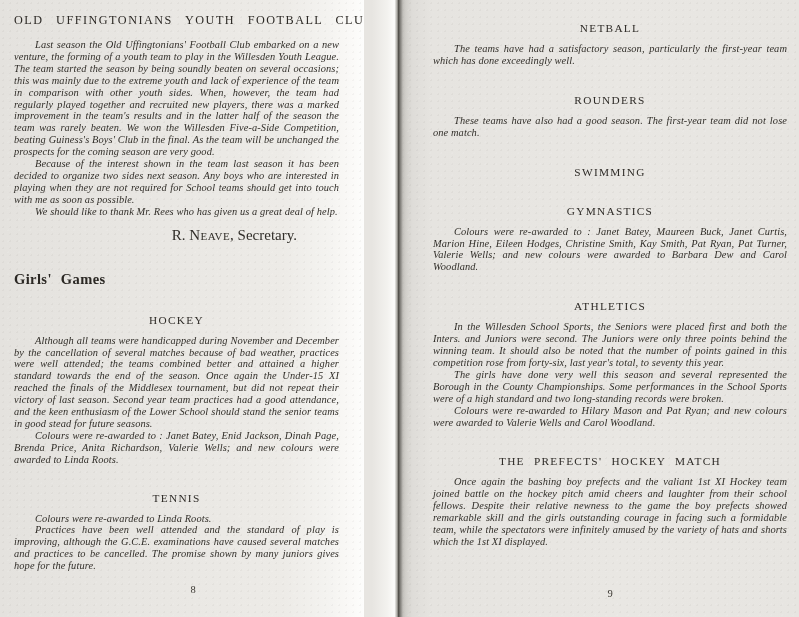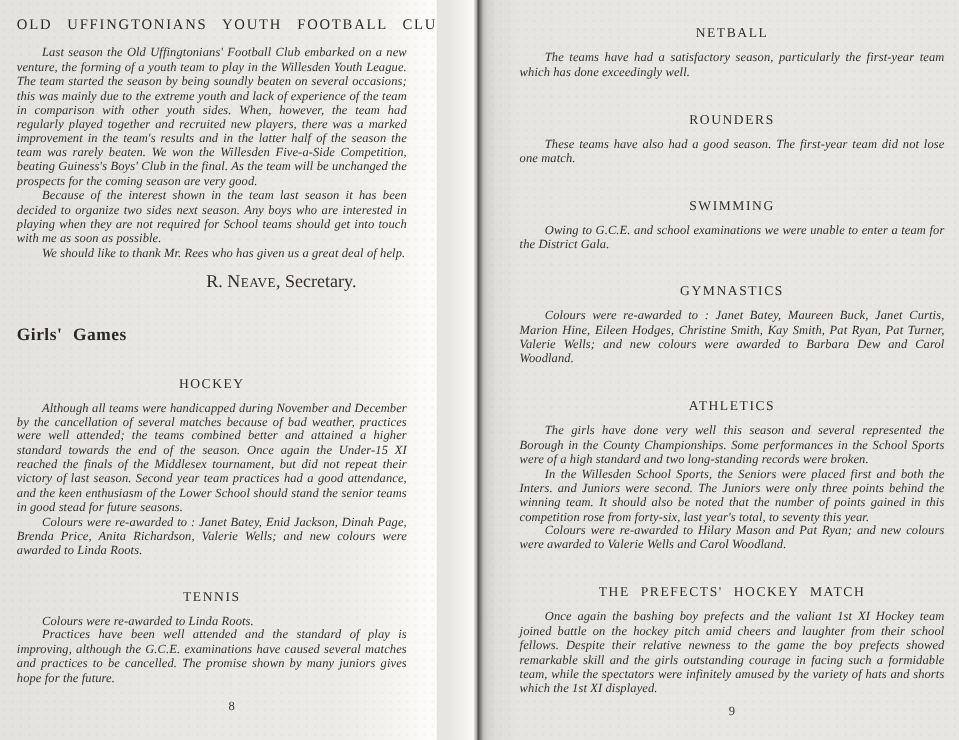--- a/index.html
+++ b/index.html
@@ -155,33 +155,30 @@
       <div class="body-text section-body">
         <p class="para">The teams have had a satisfactory season, particularly the first-year team which has done exceedingly well.</p>
       </div>
 
       <div class="section-heading">ROUNDERS</div>
       <div class="body-text section-body">
         <p class="para">These teams have also had a good season. The first-year team did not lose one match.</p>
       </div>
 
       <div class="section-heading">SWIMMING</div>
-      <div class="body-text section-body">
-        <p class="para">Owing to G.C.E. and school examinations we were unable to enter a team for the District Gala.</p>
-      </div>
 
       <div class="section-heading">GYMNASTICS</div>
       <div class="body-text section-body">
         <p class="para">Colours were re-awarded to : Janet Batey, Maureen Buck, Janet Curtis, Marion Hine, Eileen Hodges, Christine Smith, Kay Smith, Pat Ryan, Pat Turner, Valerie Wells; and new colours were awarded to Barbara Dew and Carol Woodland.</p>
       </div>
 
       <div class="section-heading">ATHLETICS</div>
       <div class="body-text section-body">
+        <p class="para">In the Willesden School Sports, the Seniors were placed first and both the Inters. and Juniors were second. The Juniors were only three points behind the winning team. It should also be noted that the number of points gained in this competition rose from forty-six, last year's total, to seventy this year.</p>
         <p class="para">The girls have done very well this season and several represented the Borough in the County Championships. Some performances in the School Sports were of a high standard and two long-standing records were broken.</p>
-        <p class="para">In the Willesden School Sports, the Seniors were placed first and both the Inters. and Juniors were second. The Juniors were only three points behind the winning team. It should also be noted that the number of points gained in this competition rose from forty-six, last year's total, to seventy this year.</p>
         <p class="para">Colours were re-awarded to Hilary Mason and Pat Ryan; and new colours were awarded to Valerie Wells and Carol Woodland.</p>
       </div>
 
       <div class="section-heading">THE PREFECTS' HOCKEY MATCH</div>
       <div class="body-text section-body">
         <p class="para">Once again the bashing boy prefects and the valiant 1st XI Hockey team joined battle on the hockey pitch amid cheers and laughter from their school fellows. Despite their relative newness to the game the boy prefects showed remarkable skill and the girls outstanding courage in facing such a formidable team, while the spectators were infinitely amused by the variety of hats and shorts which the 1st XI displayed.</p>
       </div>
 
     </div>
     <div class="page-number">9</div>

